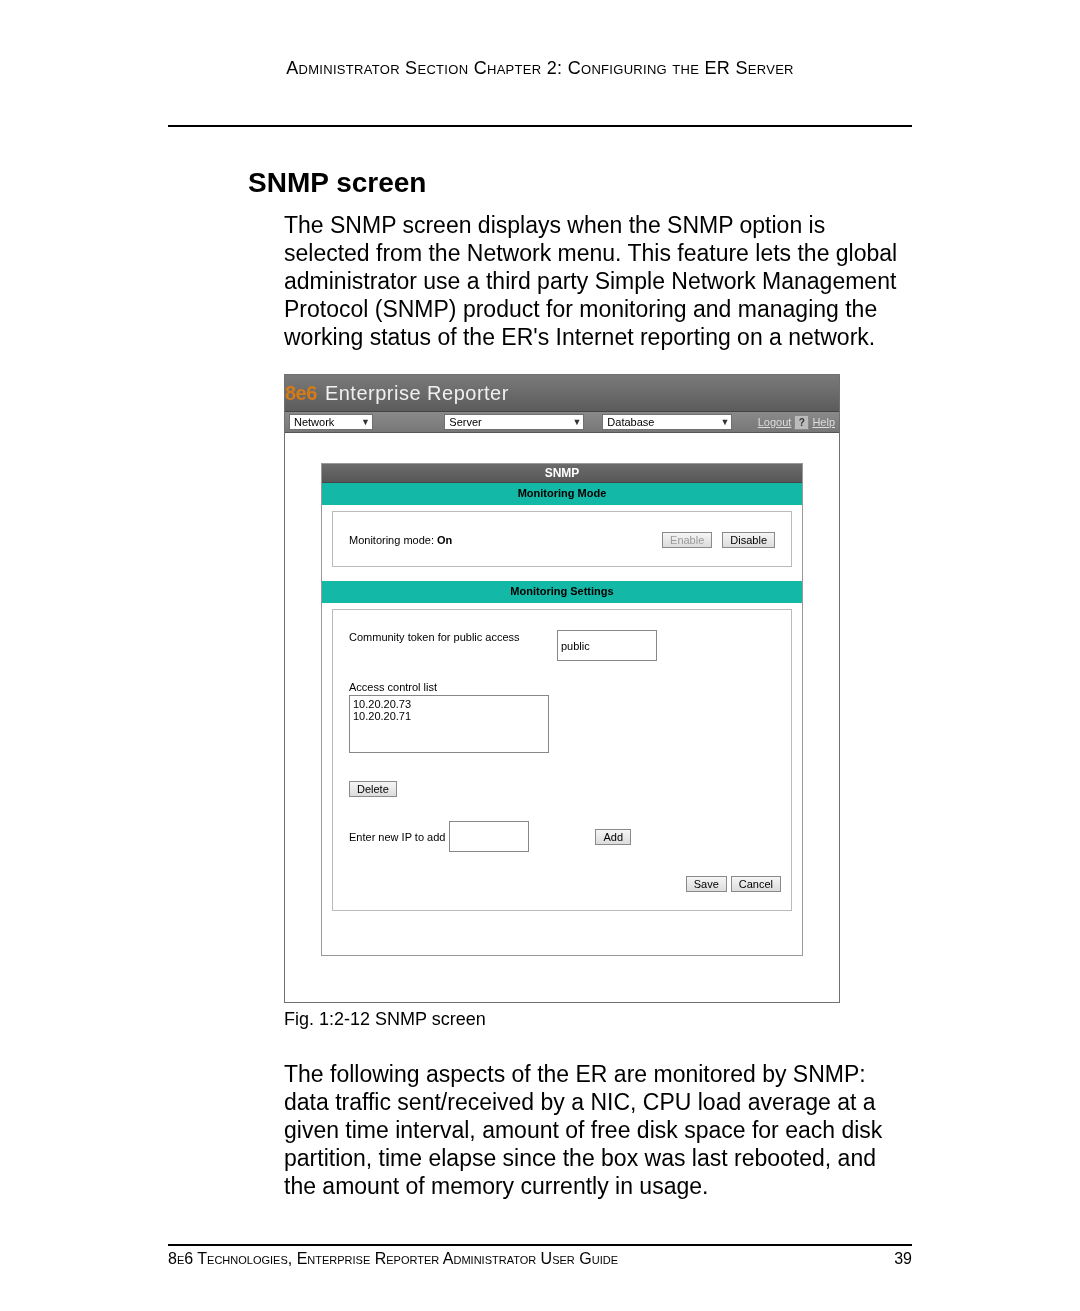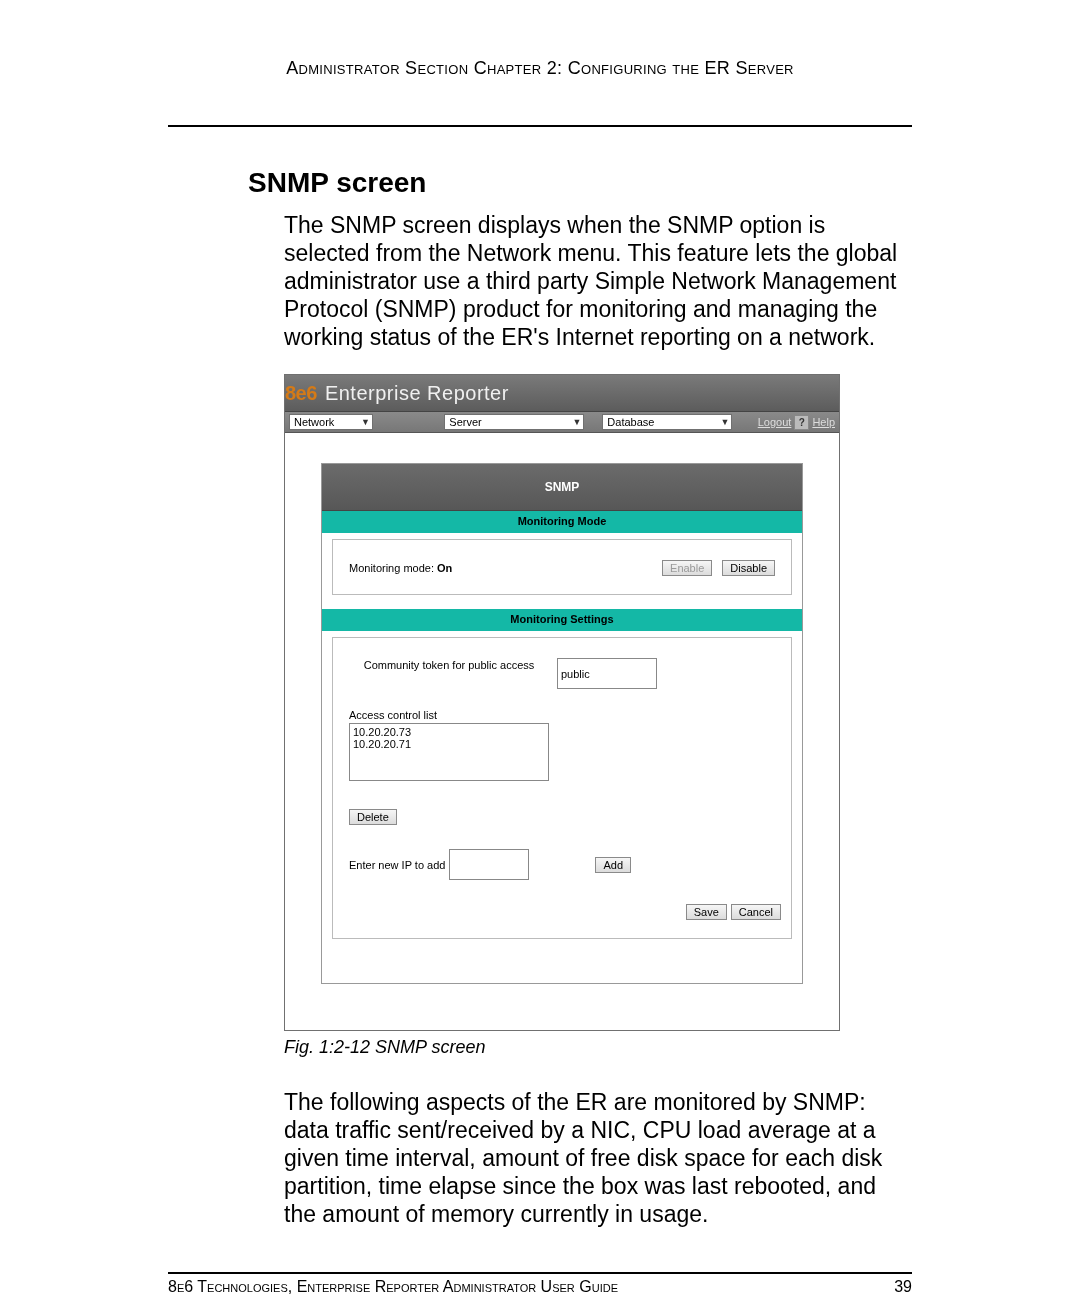--- a/index.html
+++ b/index.html
@@ -35,21 +35,20 @@
     padding-left: 80px;
   }
   .body-text {
     font-size: 23px;
     line-height: 1.22;
     padding-left: 116px;
     padding-right: 6px;
     margin-top: 12px;
   }
   .caption {
-    font-style: italic;
     font-size: 18px;
     margin-top: 6px;
     padding-left: 116px;
   }
   .footer {
     display: flex;
     justify-content: space-between;
     font-size: 16px;
     font-variant: small-caps;
     border-top: 2px solid #000;
@@ -151,21 +150,21 @@
   .panel {
     border: 1px solid #999;
     margin: 0 20px;
   }
   .panel-titlebar {
     background: linear-gradient(#6b6b6b, #575757);
     color: #fff;
     font-weight: bold;
     font-size: 12px;
     text-align: center;
-    padding: 16px 0;
+    padding: 2px 0;
     border-bottom: 1px solid #444;
   }
   .subheader {
     font-weight: bold;
     font-size: 11px;
     text-align: center;
     background: #14b8a6;
     padding: 4px 0 6px 0;
   }
   .panel-section {
@@ -202,21 +201,21 @@
     box-sizing: border-box;
     background: #fff;
   }
   .field-row {
     display: flex;
     align-items: flex-start;
     gap: 8px;
     font-size: 11px;
     margin-bottom: 8px;
   }
-  .field-label { flex: 0 0 200px; padding-top: 1px; text-align: center; }
+  .field-label { flex: 0 0 200px; padding-top: 1px; }
   .acl-list {
     border: 1px solid #888;
     width: 200px;
     height: 58px;
     font-size: 11px;
     padding: 2px 3px;
     box-sizing: border-box;
     overflow: auto;
   }
   .acl-row {

